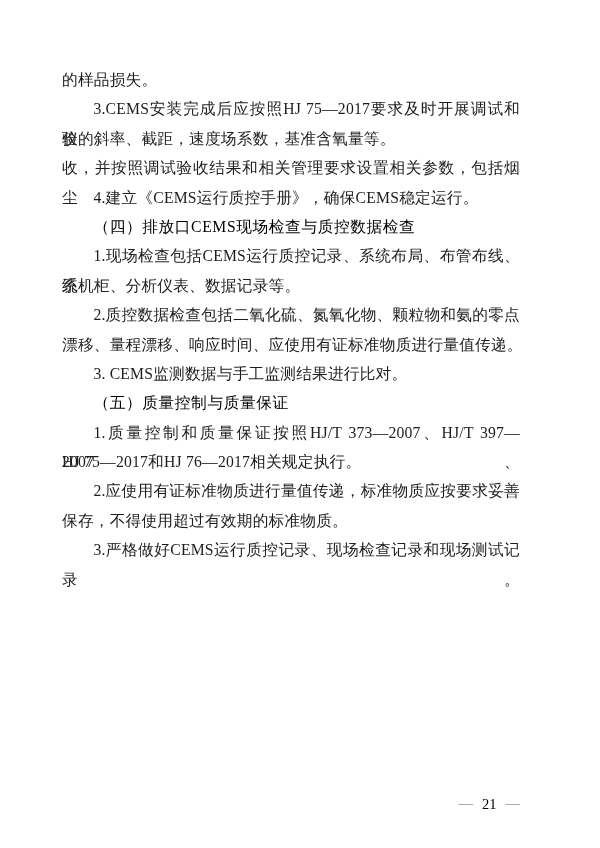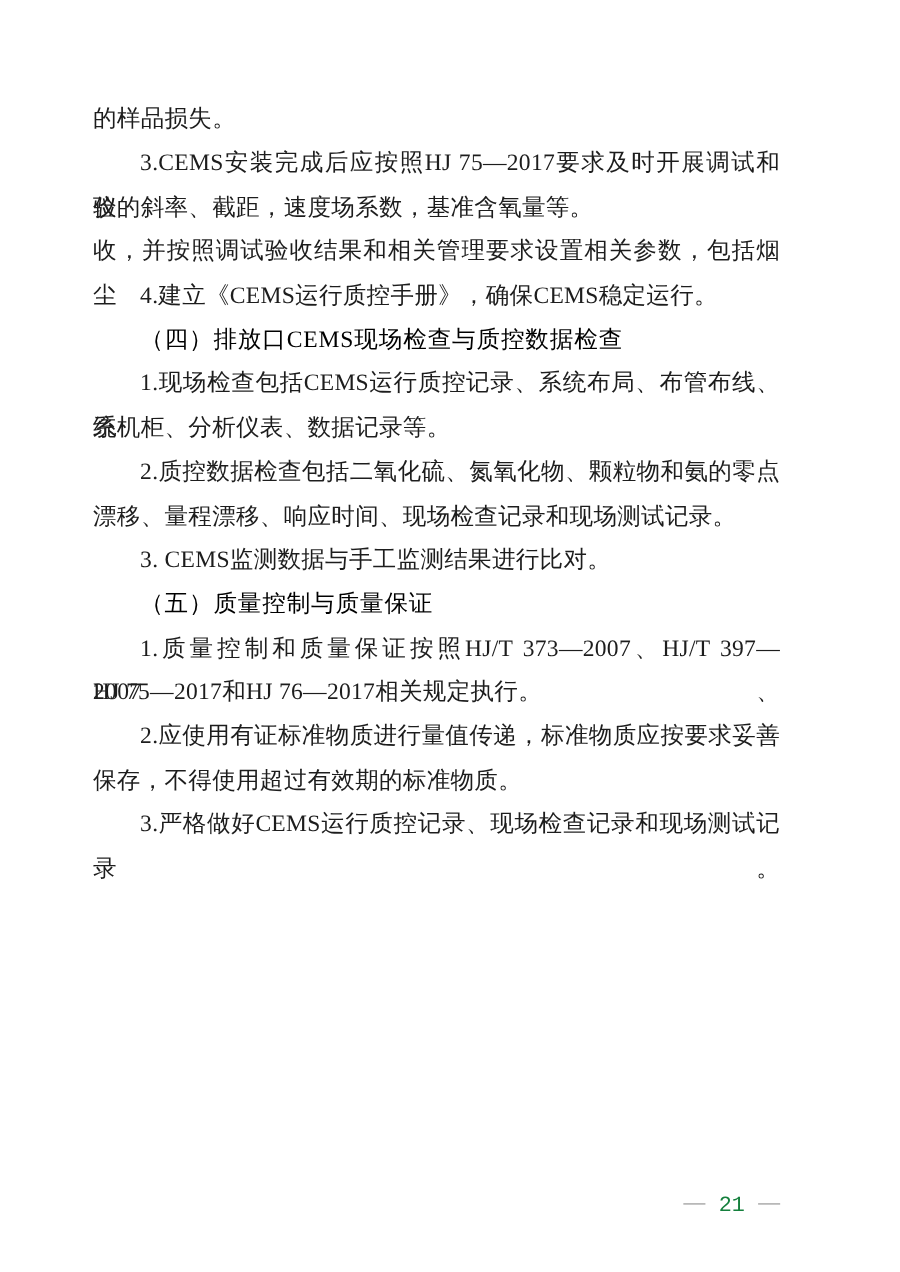--- a/index.html
+++ b/index.html
@@ -57,40 +57,39 @@
     color: #2b2b2b;
   }
   .page-footer .dash {
     color: #8f8f8f;
     position: relative;
     top: -1px;
   }
   .page-footer .num {
     display: inline-block;
     margin: 12px 9px;
-    color: #15803d;
-    font-family: Liberation Mono, monospace;
+    color: #000000;
   }
 </style>
 </head>
 <body>
 
 <div class="doc-page">
 
   <div class="doc-body">
       <div class="line">的样品损失。</div>
       <div class="line indent fill">3.CEMS安装完成后应按照HJ 75—2017要求及时开展调试和验</div>
       <div class="line">仪的斜率、截距，速度场系数，基准含氧量等。</div>
       <div class="line fill">收，并按照调试验收结果和相关管理要求设置相关参数，包括烟尘</div>
       <div class="line indent">4.建立《CEMS运行质控手册》，确保CEMS稳定运行。</div>
       <div class="line indent bold">（四）排放口CEMS现场检查与质控数据检查</div>
       <div class="line indent fill">1.现场检查包括CEMS运行质控记录、系统布局、布管布线、系</div>
       <div class="line">统机柜、分析仪表、数据记录等。</div>
       <div class="line indent fill">2.质控数据检查包括二氧化硫、氮氧化物、颗粒物和氨的零点</div>
-      <div class="line">漂移、量程漂移、响应时间、现场检查记录和现场测试记录。</div>
+      <div class="line">漂移、量程漂移、响应时间、应使用有证标准物质进行量值传递。</div>
       <div class="line indent">3. CEMS监测数据与手工监测结果进行比对。</div>
       <div class="line indent bold">（五）质量控制与质量保证</div>
       <div class="line indent fill">1.质量控制和质量保证按照HJ/T 373—2007、HJ/T 397—2007、</div>
       <div class="line">HJ 75—2017和HJ 76—2017相关规定执行。</div>
       <div class="line indent fill">2.应使用有证标准物质进行量值传递，标准物质应按要求妥善</div>
       <div class="line">保存，不得使用超过有效期的标准物质。</div>
       <div class="line indent fill">3.严格做好CEMS运行质控记录、现场检查记录和现场测试记录。</div>
     </div>
 
   <div class="page-footer">

